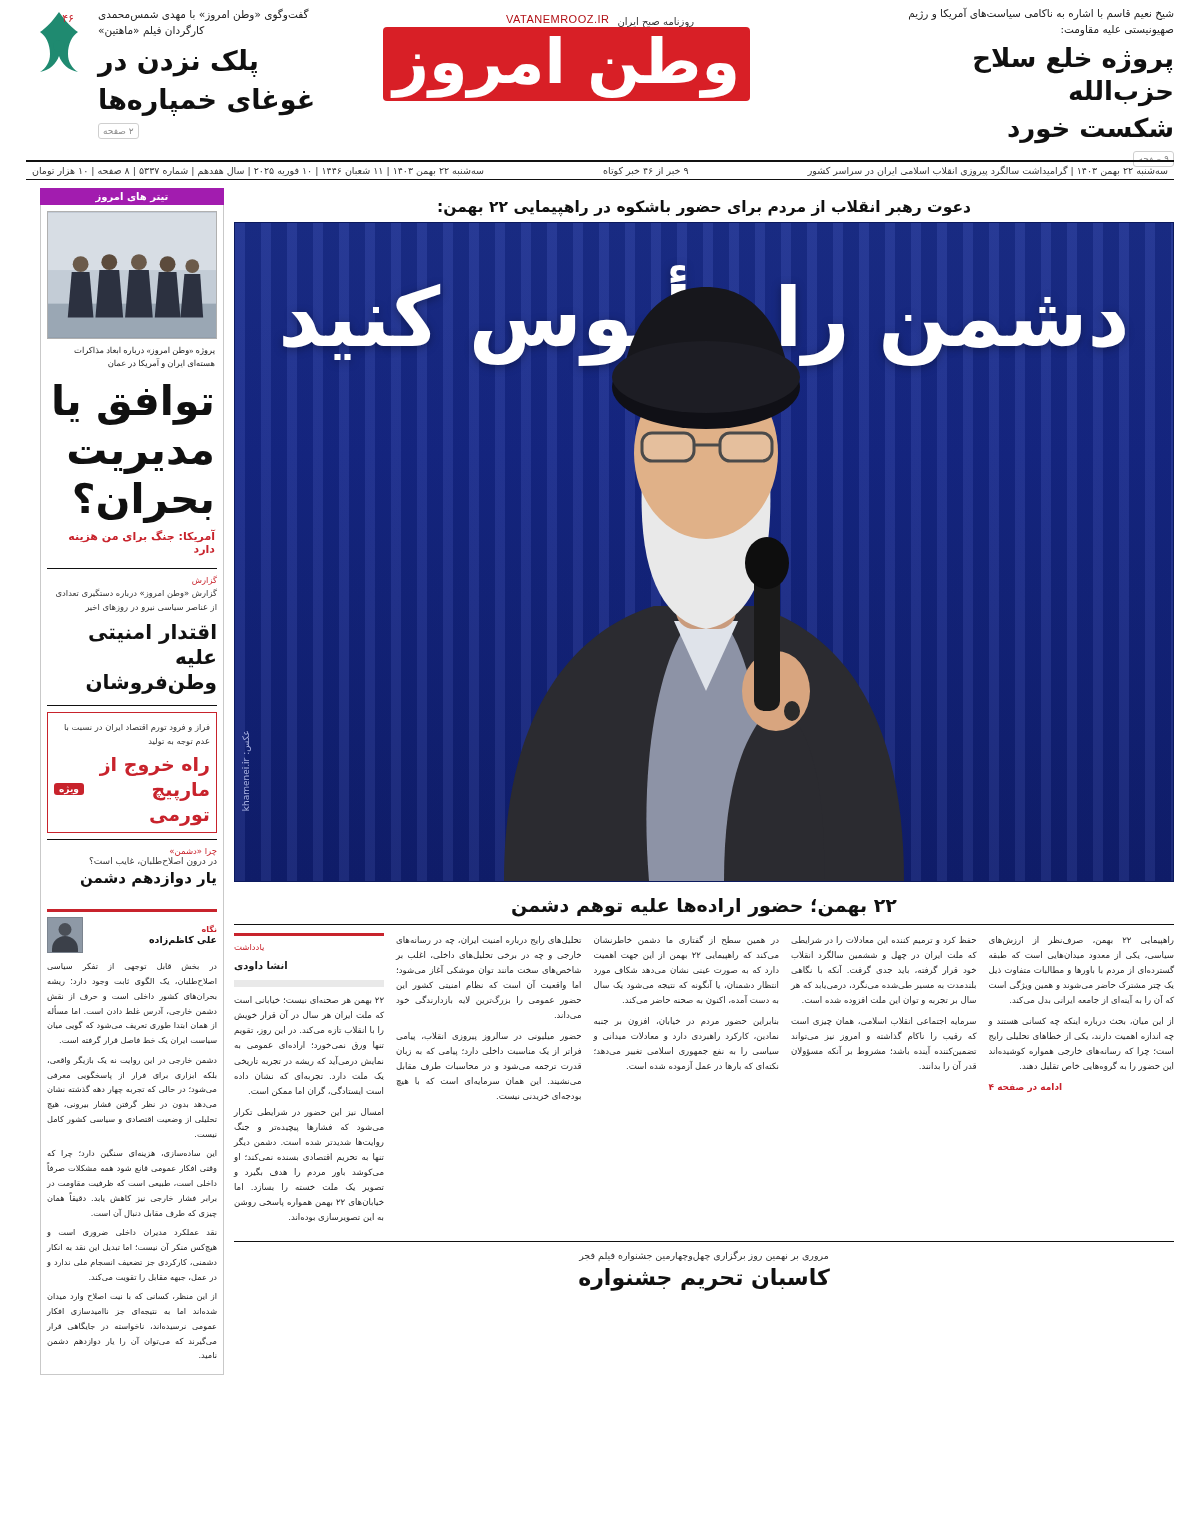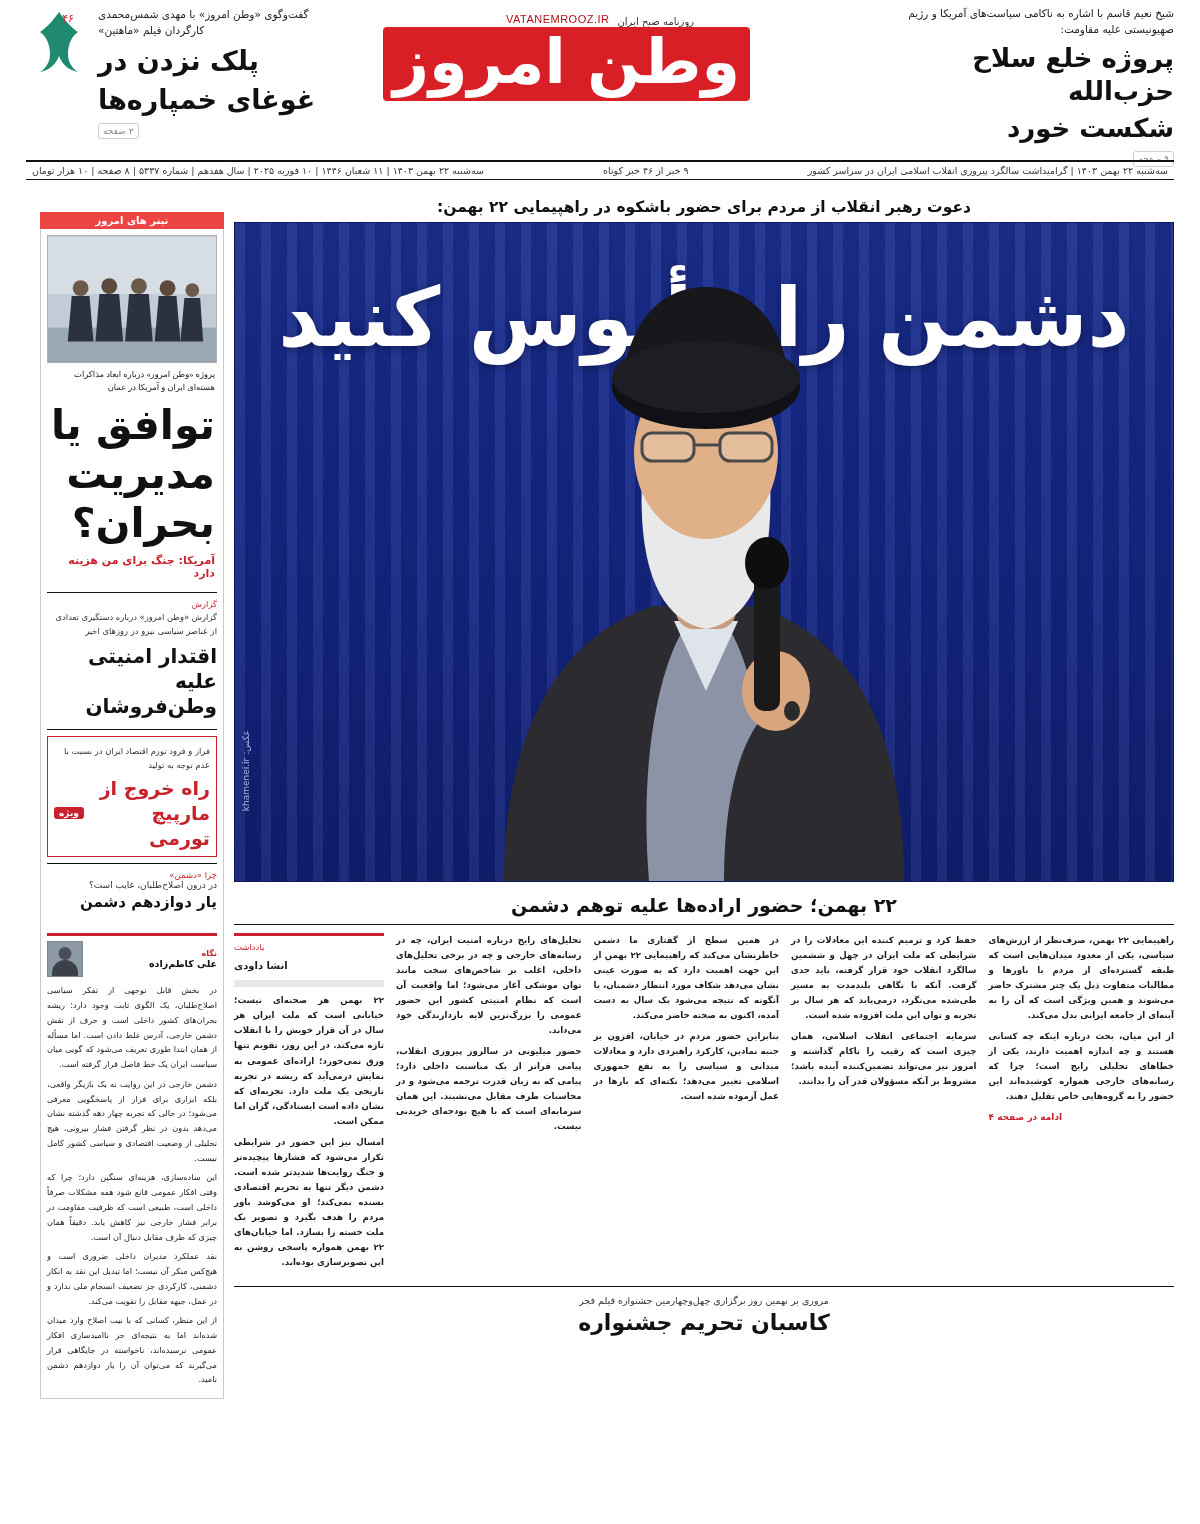--- a/index.html
+++ b/index.html
@@ -42,35 +42,35 @@
 
   
   .figure{position:absolute;bottom:0;left:50%;transform:translateX(-50%);width:560px;height:690px;}
 
   
   .sub-head{text-align:center;font-size:19px;font-weight:bold;padding:12px 0 8px;border-bottom:1px solid #111;}
 
   
   .cols{display:flex;gap:12px;padding-top:8px;}
   .col{flex:1;font-size:8.6px;line-height:1.75;text-align:justify;color:#1d1d1d;}
-  .col p{margin:0 0 6px;font-weight:bold;}
+  .col p{margin:0 0 6px;}
   .col.narrow{flex:0 0 150px;}
   .byline-box{border-top:3px solid #c8232c;padding-top:4px;margin-bottom:6px;}
   .byline-tag{font-size:8.5px;color:#c8232c;text-align:left;}
   .byline-name{font-size:10px;font-weight:bold;text-align:left;margin-top:2px;}
   .grey-rule{height:7px;background:#e9e9e9;margin:4px 0 6px;}
   .more-link{color:#c8232c;font-weight:bold;font-size:9px;text-align:left;margin-top:4px;}
 
   
   .bottom{margin-top:10px;border-top:1px solid #111;padding-top:8px;}
   .bottom-kicker{text-align:center;font-size:9.5px;color:#333;}
   .bottom-title{text-align:center;font-size:22px;font-weight:bold;padding:4px 0 8px;}
 
   
-  .side-head{background:#ef4444;color:#fff;font-size:10px;font-weight:bold;text-align:center;padding:3px 0;letter-spacing:.5px;margin-top:24px;}
+  .side-head{background:#a21caf;color:#fff;font-size:10px;font-weight:bold;text-align:center;padding:3px 0;letter-spacing:.5px;}
   .side-box{border:1px solid #c9c9c9;border-top:none;padding:6px;box-sizing:border-box;}
   .side-photo{width:100%;height:128px;background:linear-gradient(180deg,#b9c4cf 0%,#9fb0c0 60%,#7d8d9c 100%);position:relative;overflow:hidden;border:1px solid #b0b0b0;box-sizing:border-box;}
   .side-cap{font-size:8.4px;line-height:1.6;text-align:right;padding:5px 2px 4px;color:#222;font-family:Liberation Serif, serif;}
   .side-big{font-size:41px;font-weight:bold;line-height:1.2;text-align:right;color:#111;padding:2px 2px 4px;}
   .side-sub{font-size:11px;font-weight:bold;color:#c8232c;text-align:right;padding:2px 2px 6px;}
   .side-div{border-top:1px solid #111;margin:6px 0;}
   .side-tag{font-size:8.4px;color:#c8232c;text-align:right;}
   .side-kick{font-size:8.4px;line-height:1.6;text-align:right;color:#333;padding:2px 0 4px;}
   .side-title2{font-size:20px;font-weight:bold;line-height:1.25;text-align:right;padding:2px 0 4px;}
   .redbox{border:1px solid #c8232c;padding:6px;box-sizing:border-box;}

